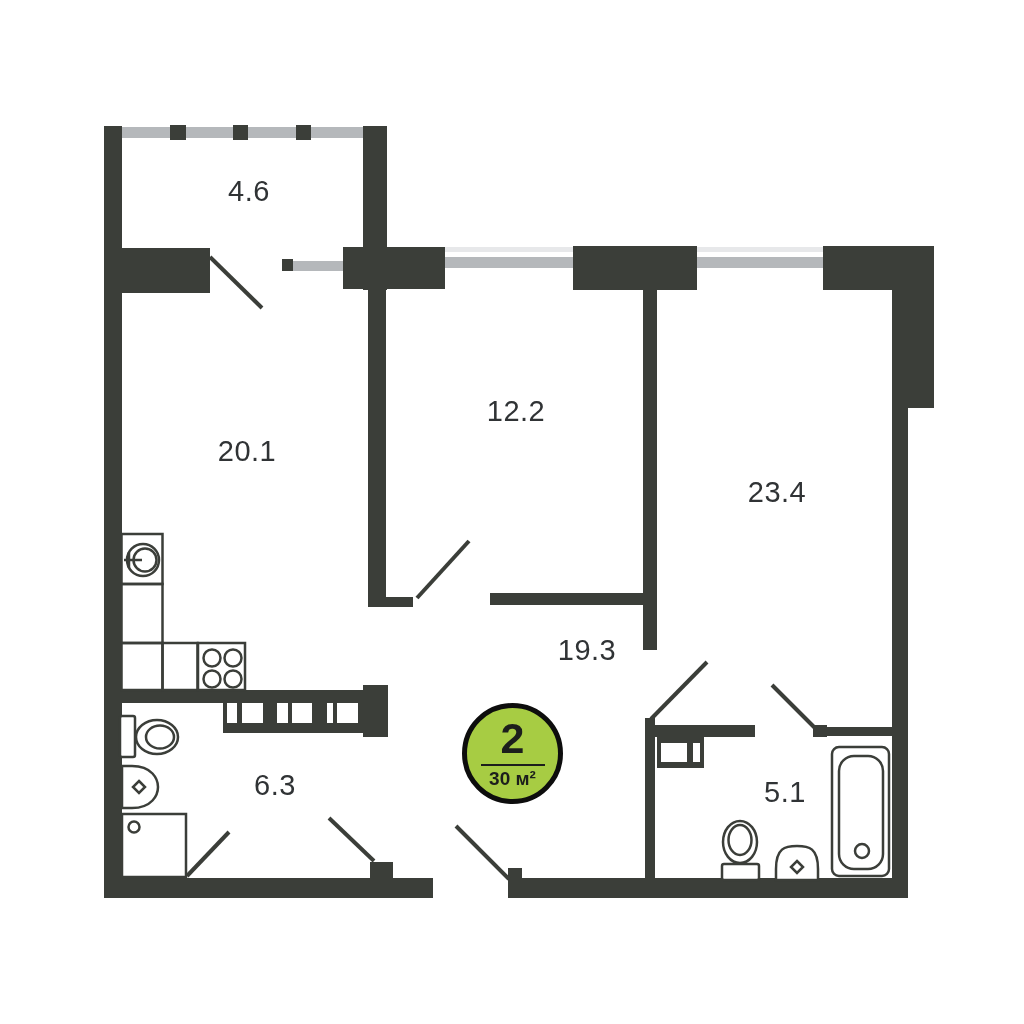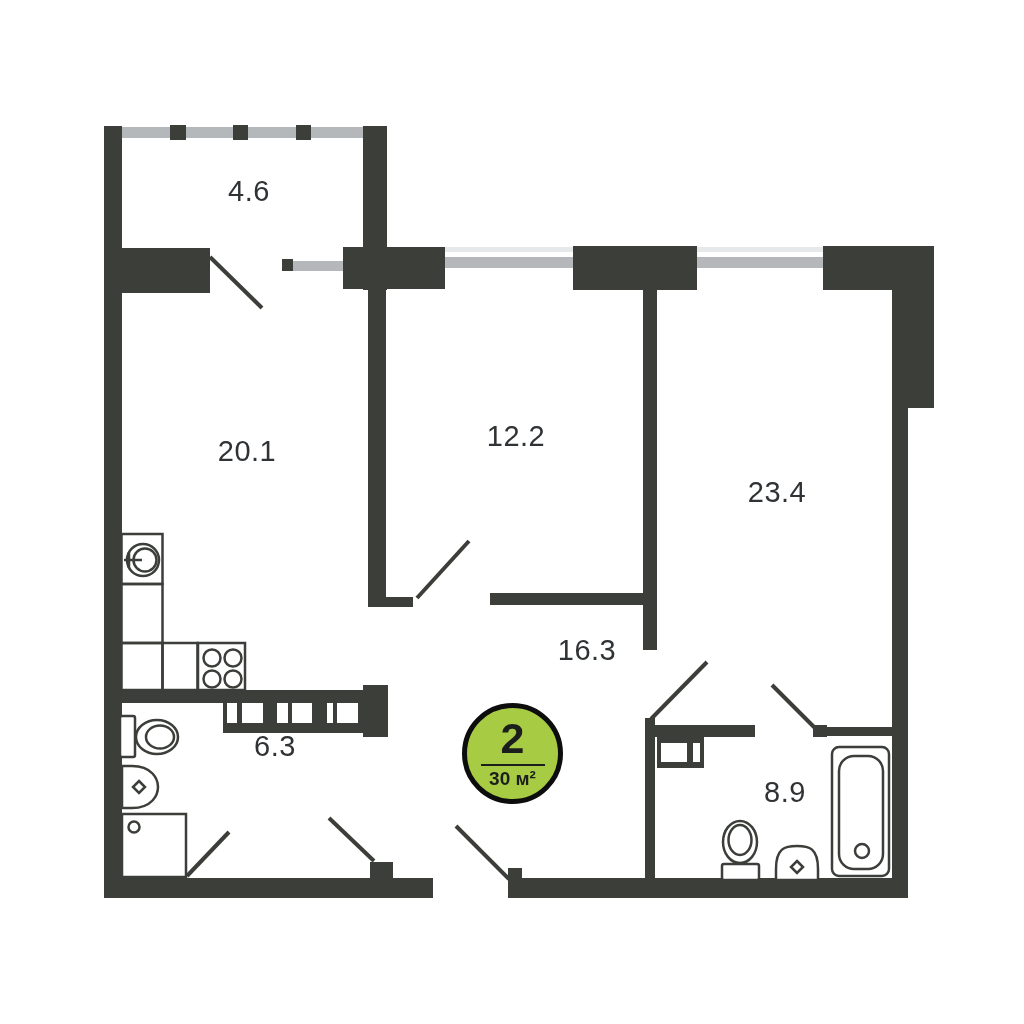--- a/index.html
+++ b/index.html
@@ -148,25 +148,25 @@
     </g>
     <g>
       <rect class="fx" x="832" y="747" width="57" height="129" rx="7"></rect>
       <rect class="fxn" x="839" y="756" width="44" height="113" rx="15"></rect>
       <circle class="fxn" cx="862" cy="851" r="7"></circle>
     </g>
   </svg>
 
   <div class="room-label" style="left:249px;top:191px">4.6</div>
   <div class="room-label" style="left:247px;top:451px">20.1</div>
-  <div class="room-label" style="left:516px;top:436px">12.2</div>
+  <div class="room-label" style="left:516px;top:411px">12.2</div>
   <div class="room-label" style="left:777px;top:492px">23.4</div>
-  <div class="room-label" style="left:587px;top:650px">16.3</div>
-  <div class="room-label" style="left:275px;top:746px">6.3</div>
-  <div class="room-label" style="left:785px;top:792px">8.9</div>
+  <div class="room-label" style="left:587px;top:650px">19.3</div>
+  <div class="room-label" style="left:275px;top:785px">6.3</div>
+  <div class="room-label" style="left:785px;top:792px">5.1</div>
 
   <div id="badge">
     <div class="num">2</div>
     <div class="rule"></div>
     <div class="area">30 м²</div>
   </div>
 
 </div>
 
 </body></html>

